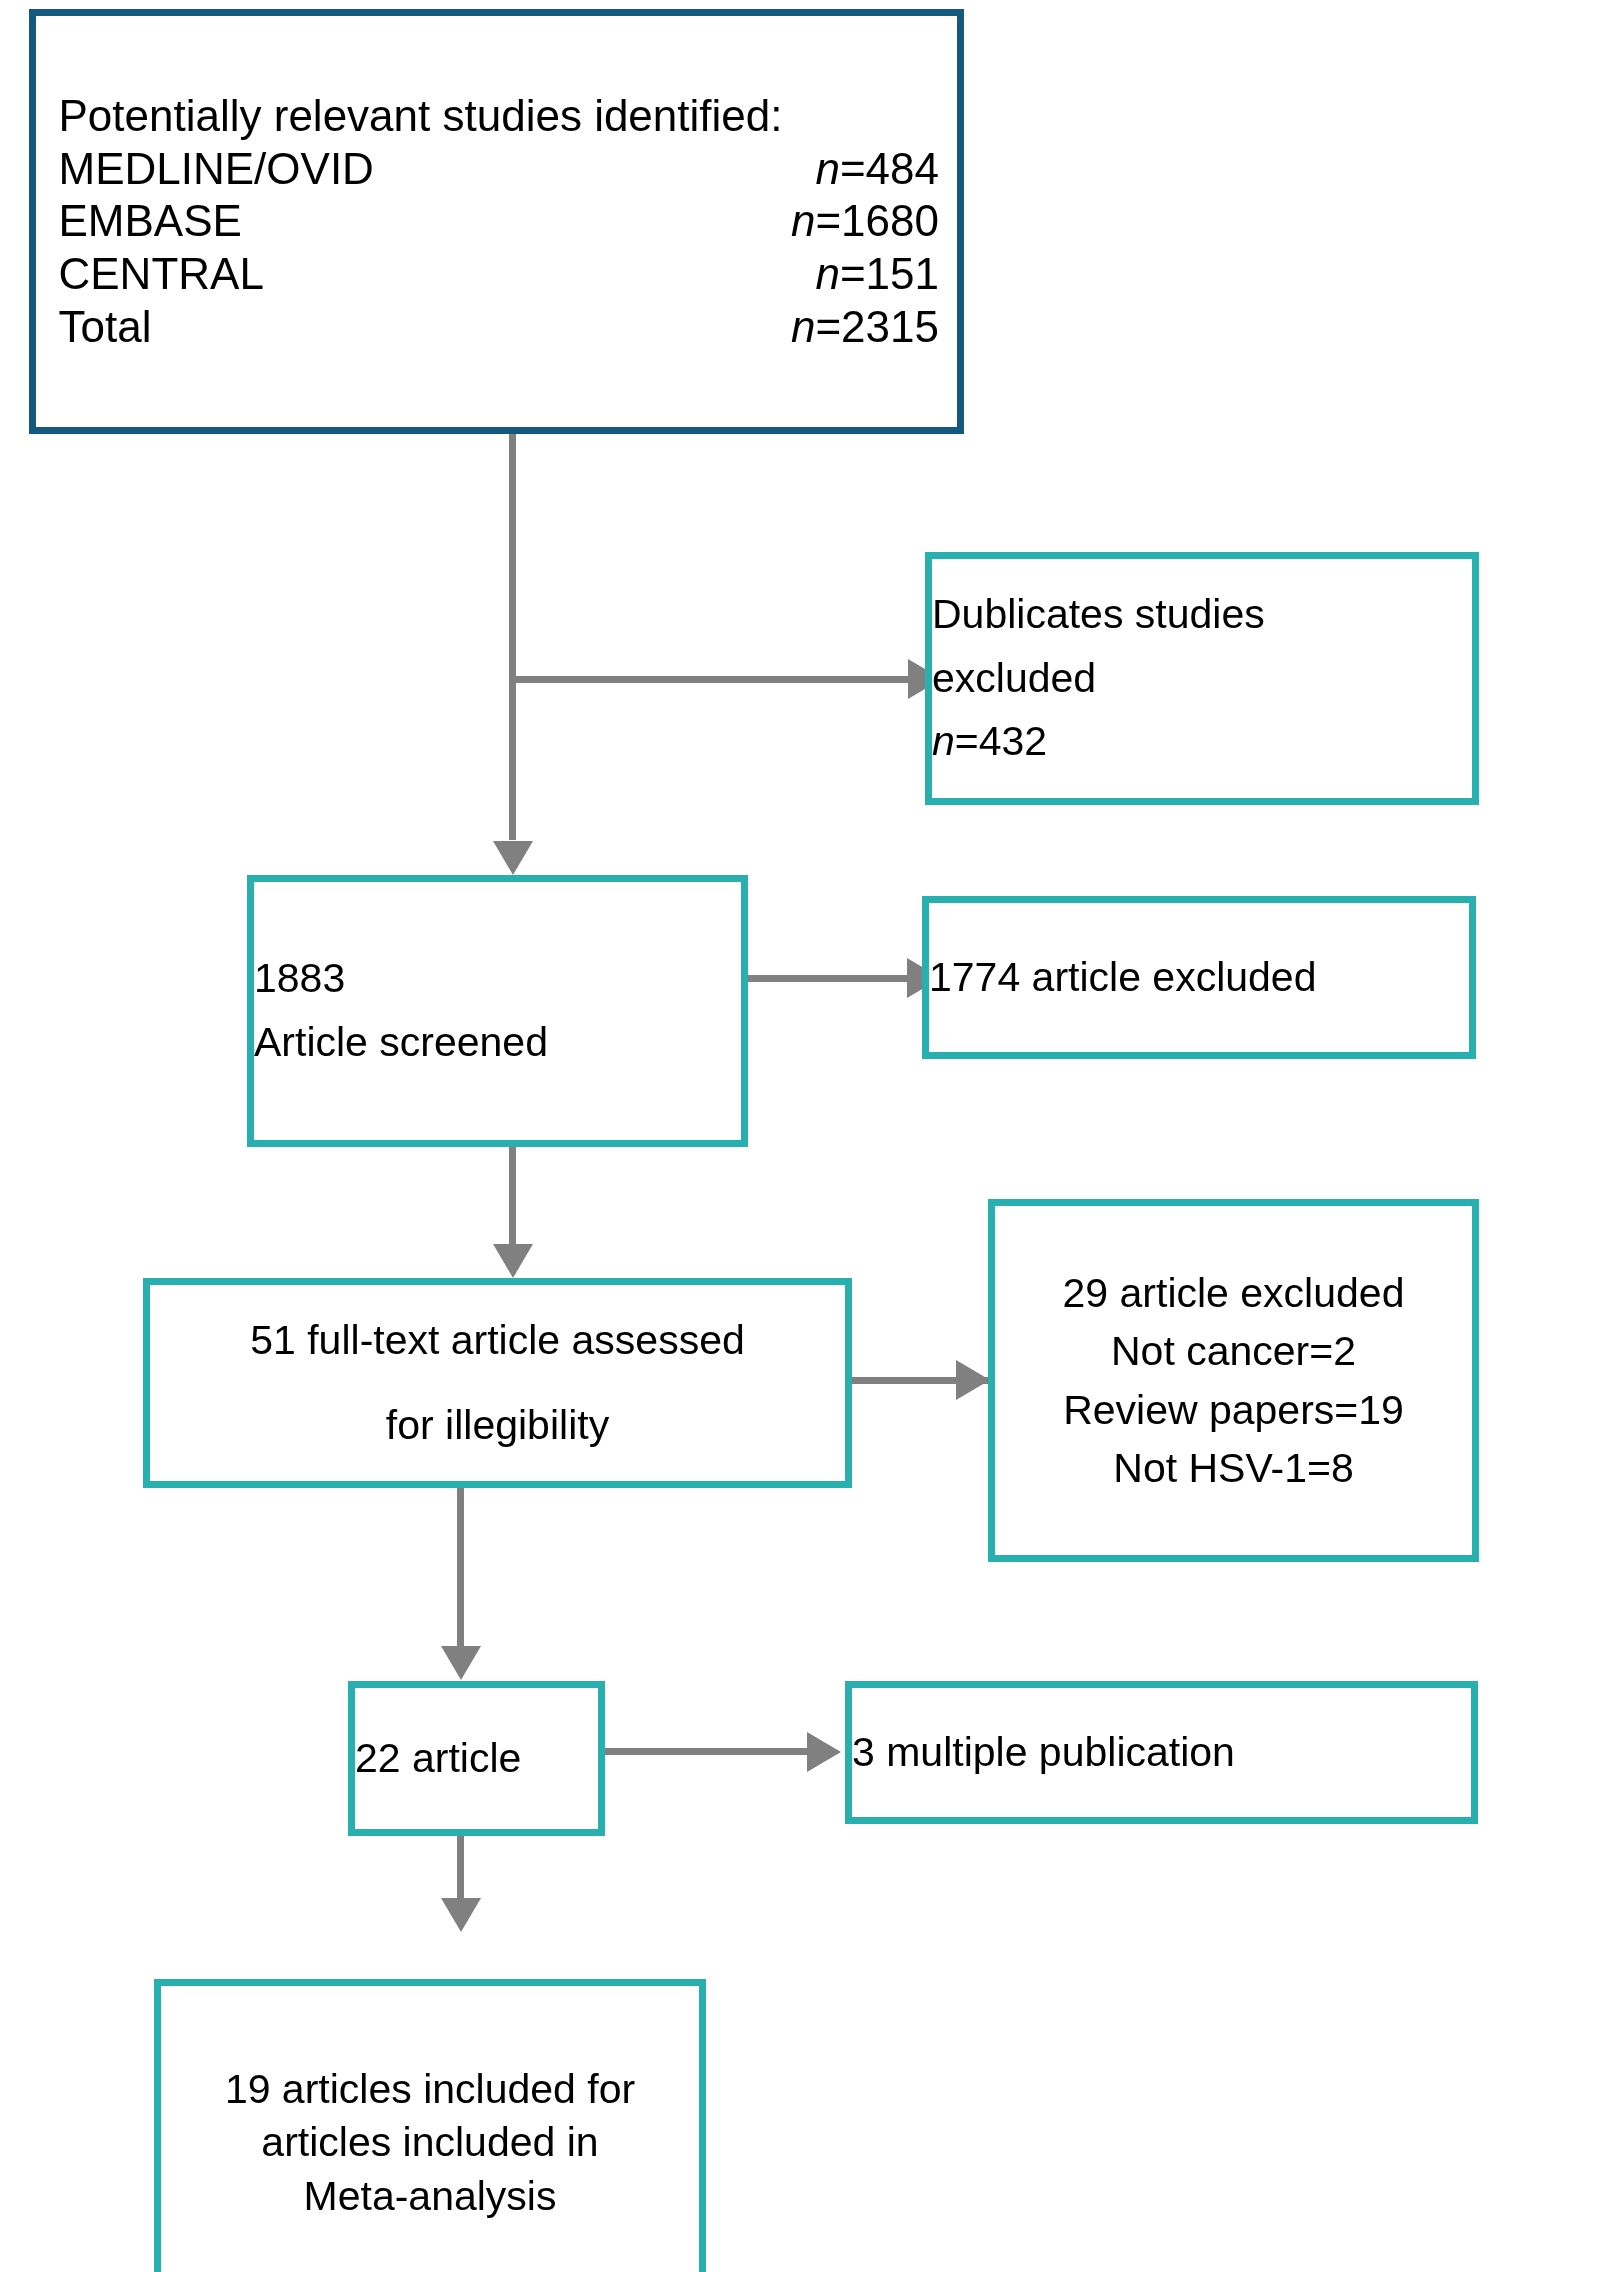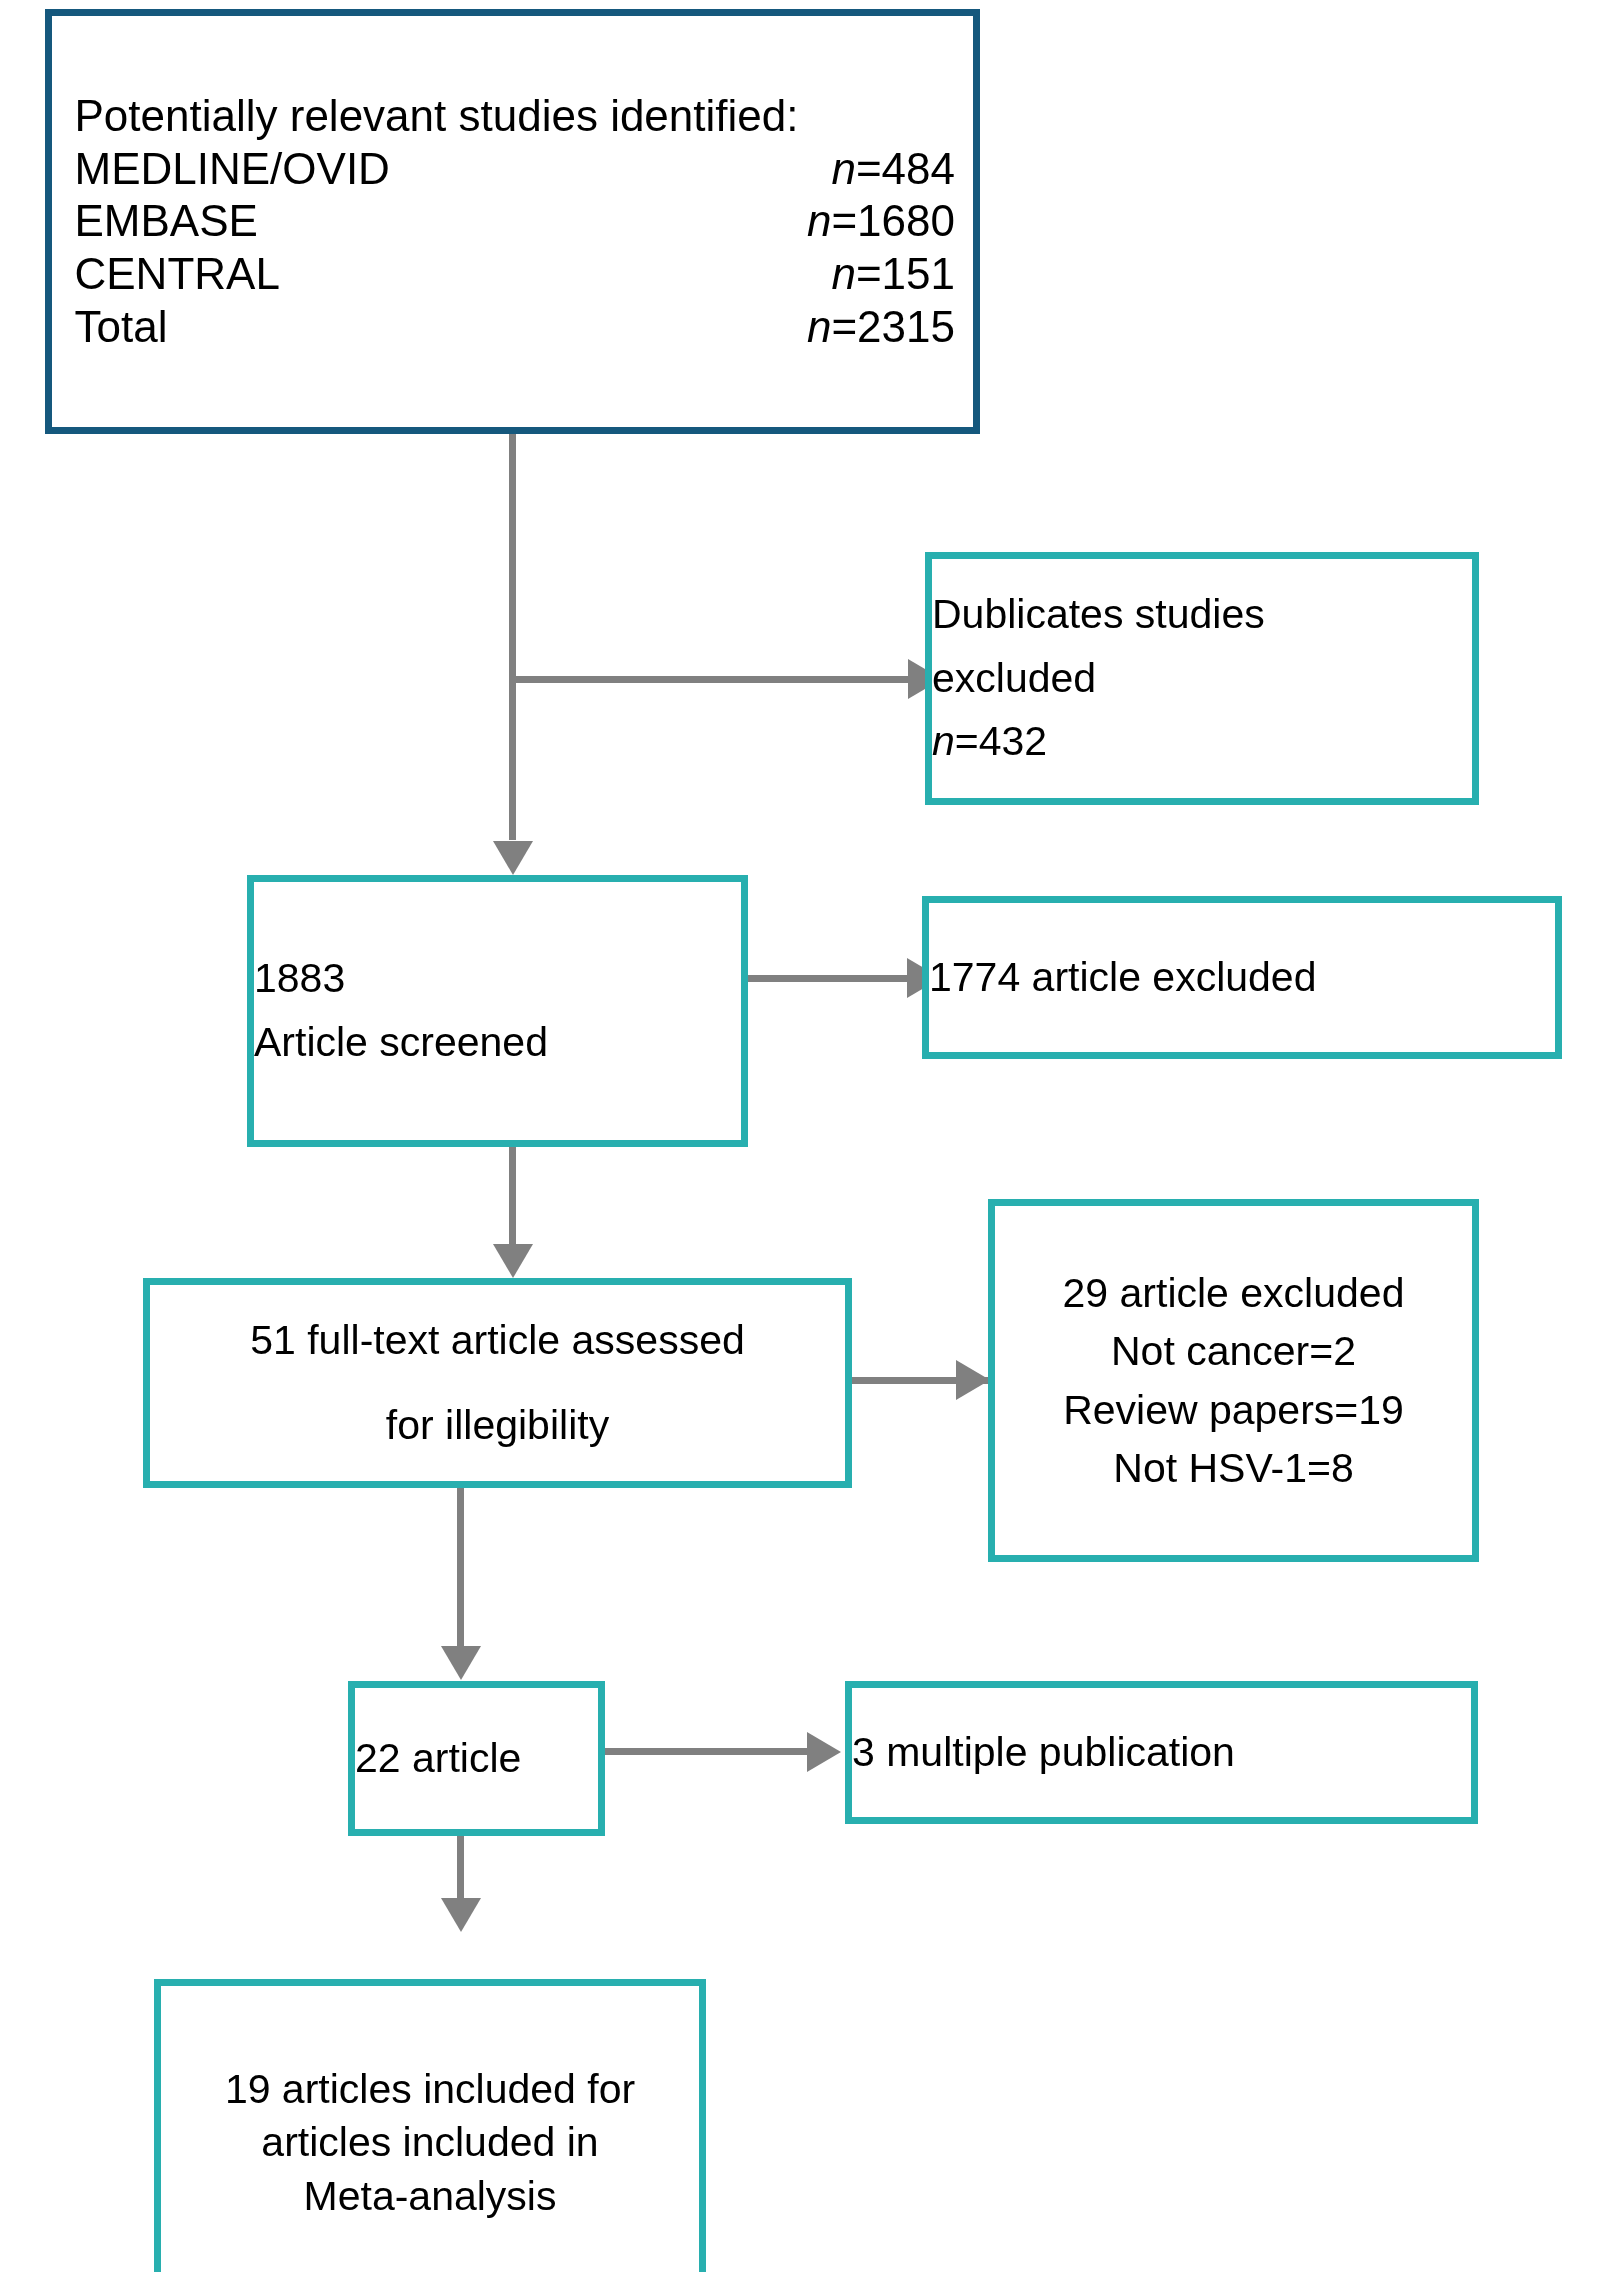--- a/index.html
+++ b/index.html
@@ -24,21 +24,20 @@
     box-sizing: border-box;
     background: #ffffff;
     display: flex;
     flex-direction: column;
     justify-content: center;
     color: #000000;
     z-index: 3;
   }
   .node.navy {
     border: 7.3px solid #15587D;
-    margin-left: 16px;
   }
   .node.teal {
     border: 7.3px solid #28AFAF;
   }
   
   .ident-title {
     font-size: 44px;
     line-height: 1.20;
     padding-left: 22.5px;
     white-space: pre;
@@ -152,21 +151,21 @@
     <div class="centered">Dublicates studies</div>
     <div class="centered">excluded</div>
     <div class="centered"><span class="ital-n">n</span><span>=432</span></div>
   </div>
 
   <div class="node teal" style="left:247px; top:875px; width:501px; height:272px;">
     <div class="centered">1883</div>
     <div class="centered">Article screened</div>
   </div>
 
-  <div class="node teal" style="left:922px; top:896px; width:640px; height:163px;">
+  <div class="node teal" style="left:922px; top:896px; width:554px; height:163px;">
     <div class="centered">1774 article excluded</div>
   </div>
 
   <div class="node teal" style="left:143px; top:1278px; width:709px; height:210px;gap:32px;">
     <div class="centered-tight">51 full-text article assessed</div>
     <div class="centered-tight">for illegibility</div>
   </div>
 
   <div class="node teal" style="left:988px; top:1199px; width:491px; height:363px;">
     <div class="leftish">29 article excluded</div>

